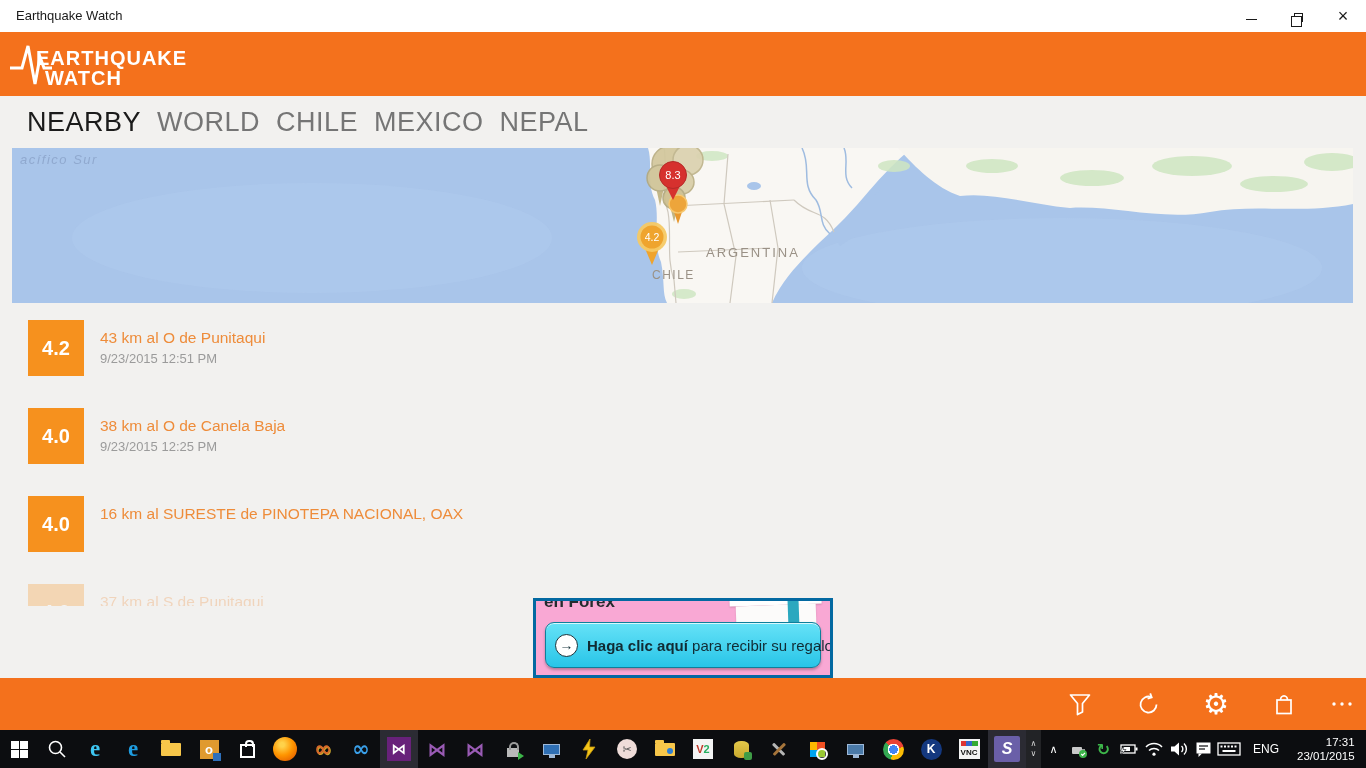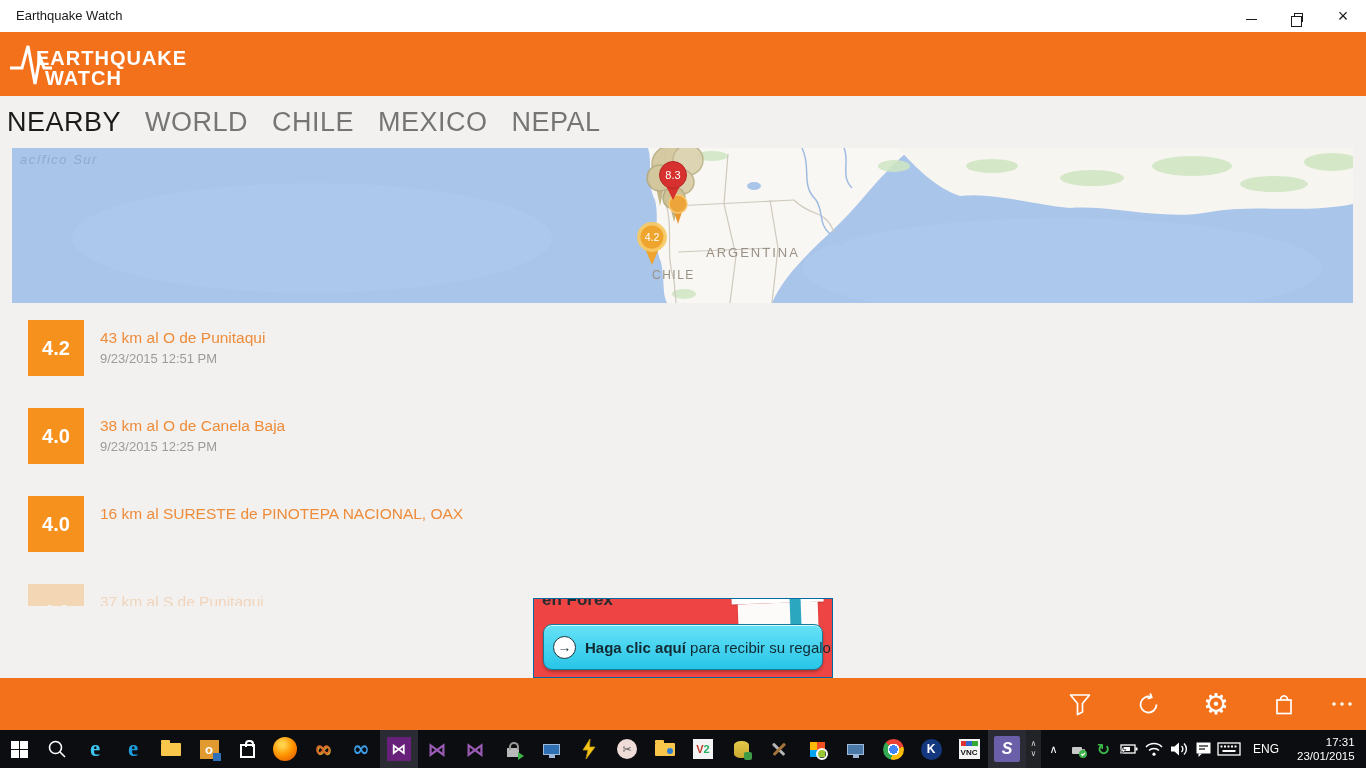--- a/index.html
+++ b/index.html
@@ -13,39 +13,39 @@
   .win-btn { width:46px; height:32px; display:flex; align-items:center; justify-content:center; color:#1a1a1a; font-size:14px; cursor:default; }
   .min-line { width:11px; height:1px; background:#1a1a1a; margin-top:6px; }
   .restore-box { position:relative; width:9px; height:9px; border:1px solid #1a1a1a; background:#fff; margin-top:3px; margin-left:3px; }
   .restore-box::after { content:""; position:absolute; left:-4px; top:2px; width:9px; height:9px; border:1px solid #1a1a1a; background:#fff; }
 
   
   .app-header { position:absolute; left:0; top:32px; width:100%; height:64px; background:#f4711c; z-index:20; }
   .logo { position:absolute; left:8px; top:8px; }
 
   
-  .tabs { position:absolute; left:0; top:96px; width:100%; height:52px; background:#f2f1ef; display:flex; align-items:center; padding-left:7px; gap:24px; }
+  .tabs { position:absolute; left:0; top:96px; width:100%; height:52px; background:#f2f1ef; display:flex; align-items:center; padding-left:27px; gap:16px; }
   .tab { font-size:27px; color:#757575; letter-spacing:.5px; cursor:default; white-space:nowrap; }
   .tab.active { color:#1b1b1b; }
 
   
   .map { position:absolute; left:12px; top:148px; width:1341px; height:155px; overflow:hidden; }
   .map svg { display:block; }
 
   
   .quakes { position:absolute; left:28px; top:320px; width:900px; height:286px; overflow:hidden; }
   .quake-row { display:flex; margin-bottom:32px; }
   .quake-row.partial { opacity:.28; }
   .badge { width:56px; height:56px; background:#f6911e; color:#fff; font-size:20px; font-weight:bold; display:flex; align-items:center; justify-content:center; flex:none; }
   .qinfo { padding:9px 0 0 16px; }
   .qtitle { font-size:15.5px; color:#ee8c3a; }
   .qdate { font-size:13px; color:#9b9b9b; margin-top:4px; }
 
   
-  .ad { position:absolute; left:533px; top:598px; width:300px; height:80px; background:#ef4444; border:1px solid #0369a1; overflow:hidden; z-index:15; }
+  .ad { position:absolute; left:533px; top:598px; width:300px; height:80px; background:#f9a8d4; border:3px solid #0369a1; overflow:hidden; z-index:15; }
   .ad-toptext { position:absolute; left:8px; top:-9px; font-size:17px; font-weight:bold; color:#262b2e; }
   .gift-box { position:absolute; right:8px; top:-8px; width:92px; height:42px; transform:rotate(-2deg); }
   .gb-lid { position:absolute; left:0; top:2px; width:92px; height:10px; background:#ffffff; box-shadow:0 1px 2px rgba(0,0,0,.18); }
   .gb-body { position:absolute; left:6px; top:12px; width:80px; height:28px; background:#fcfbfa; box-shadow:0 1px 2px rgba(0,0,0,.15); }
   .gb-ribbon { position:absolute; left:58px; top:0; width:11px; height:42px; background:#2ba8bf; }
   .ad-btn { position:absolute; left:9px; right:9px; bottom:7px; height:46px; border-radius:9px;
             background:linear-gradient(#66e2f7,#28c5e8); border:1px solid #0e7f9b;
             box-shadow:inset 0 1px 0 rgba(255,255,255,.75), 0 2px 3px rgba(0,0,0,.28);
             display:flex; align-items:center; gap:9px; padding:0 9px; cursor:pointer; }
   .ad-arrow { width:23px; height:23px; border-radius:50%; background:#fff; border:1px solid #17333b;

